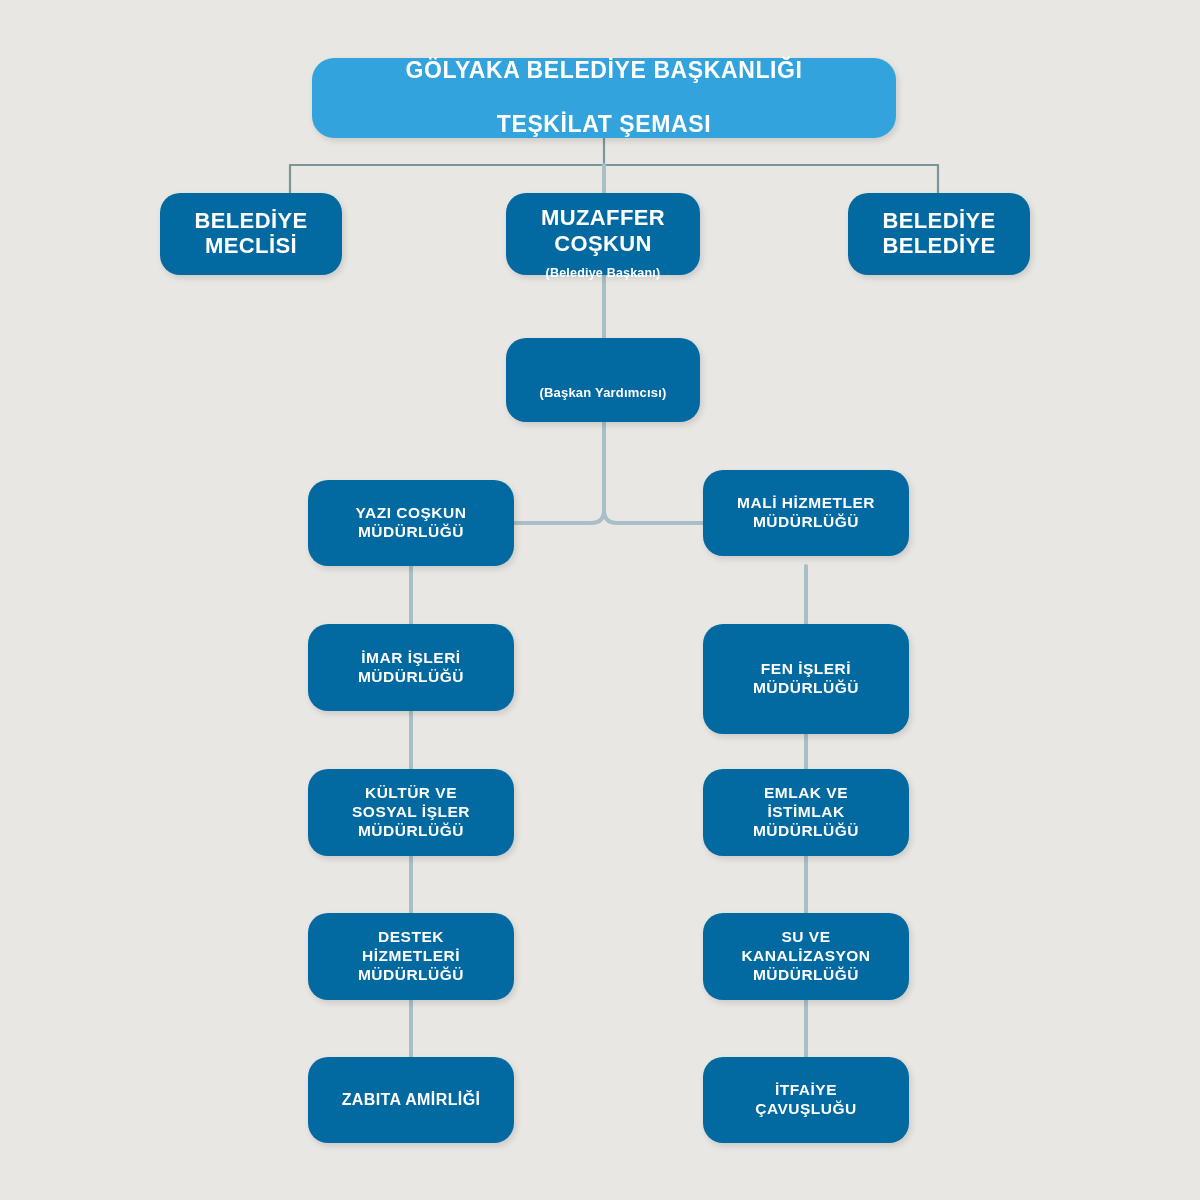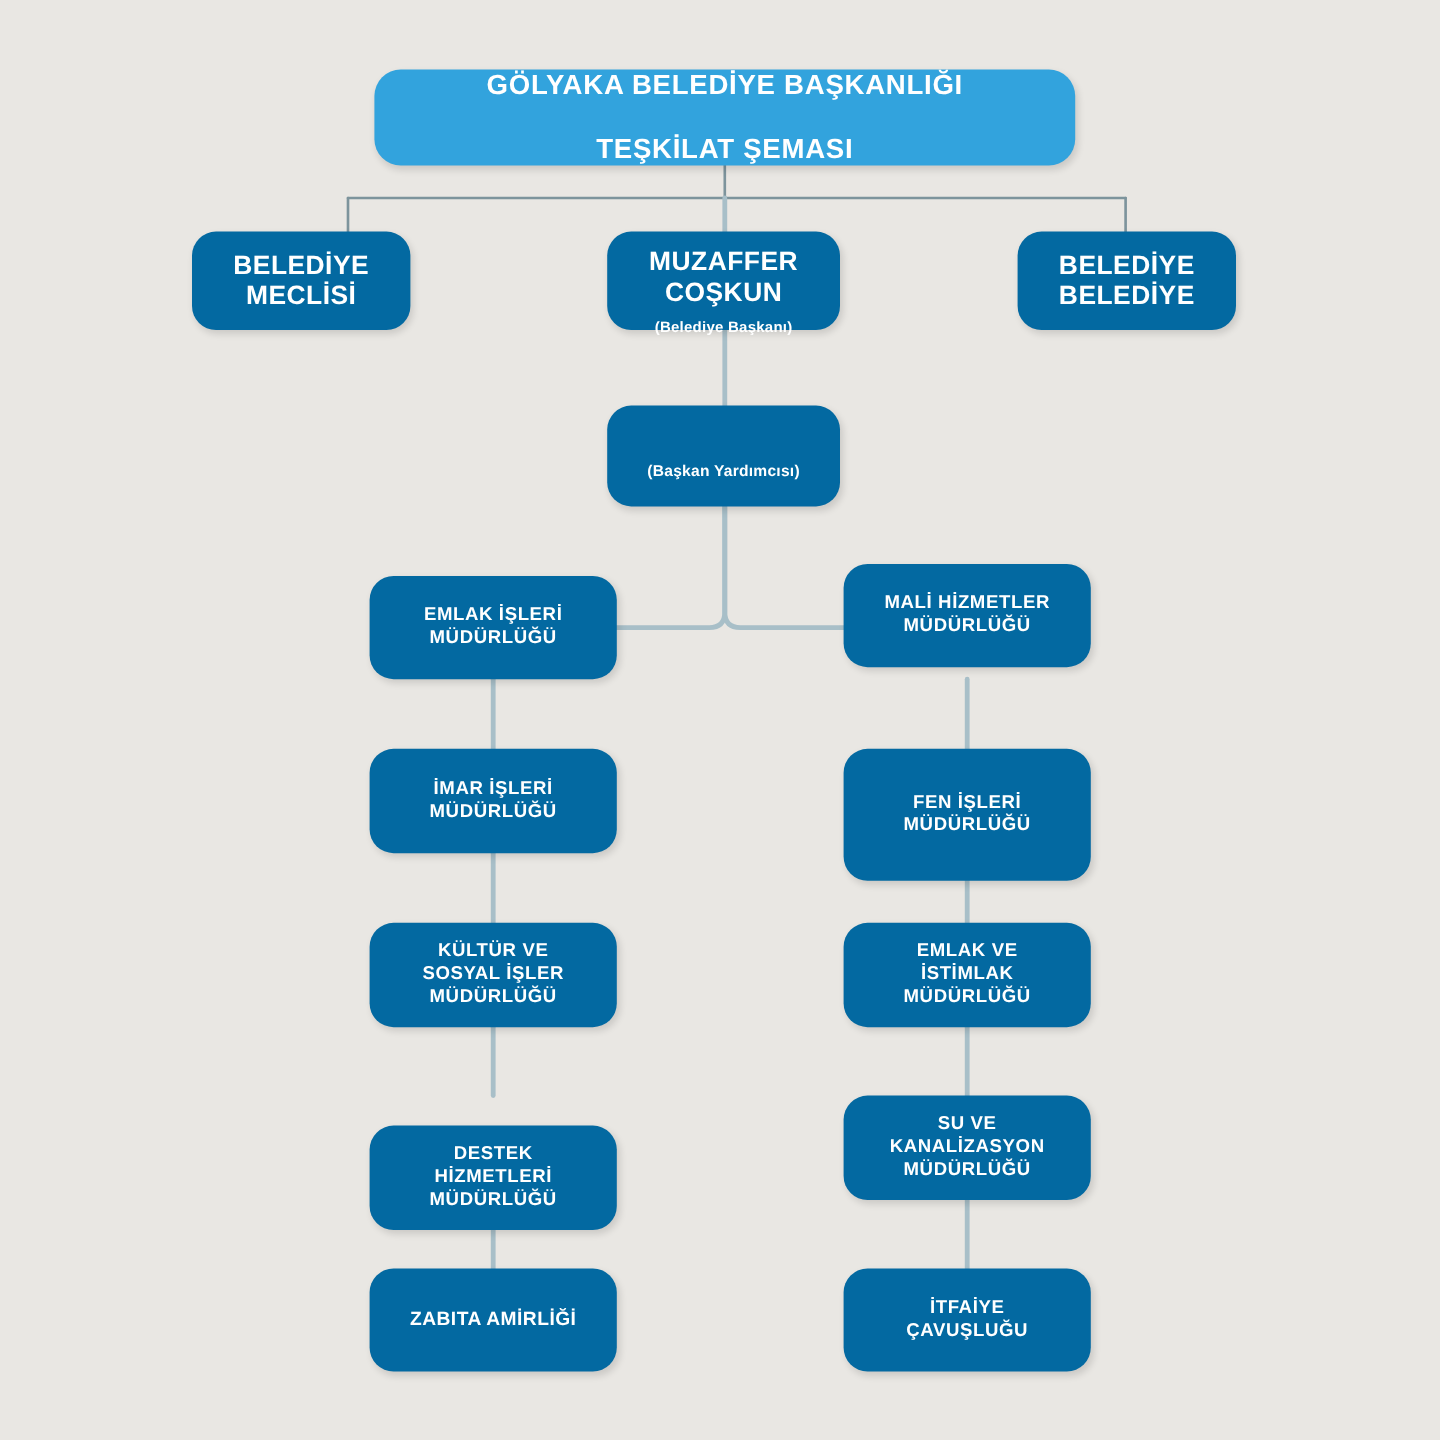--- a/index.html
+++ b/index.html
@@ -145,36 +145,36 @@
   <div class="node node-lead" style="left:848px; top:193px; width:182px; height:82px;">
     <span class="line">BELEDİYE</span>
     <span class="line">BELEDİYE</span>
   </div>
 
   <div class="node node-vice" style="left:506px; top:338px; width:194px; height:84px;">
     <span class="subtitle">(Başkan Yardımcısı)</span>
   </div>
 
   <div class="node node-dept" style="left:308px; top:480px; width:206px; height:86px;">
-    <span class="line">EMLAK İŞLERİ</span>
+    <span class="line">YAZI COŞKUN</span>
     <span class="line">MÜDÜRLÜĞÜ</span>
   </div>
 
   <div class="node node-dept" style="left:308px; top:624px; width:206px; height:87px;">
     <span class="line">İMAR İŞLERİ</span>
     <span class="line">MÜDÜRLÜĞÜ</span>
   </div>
 
   <div class="node node-dept" style="left:308px; top:769px; width:206px; height:87px;">
     <span class="line">KÜLTÜR VE</span>
     <span class="line">SOSYAL İŞLER</span>
     <span class="line">MÜDÜRLÜĞÜ</span>
   </div>
 
-  <div class="node node-dept" style="left:308px; top:938px; width:206px; height:87px;">
+  <div class="node node-dept" style="left:308px; top:913px; width:206px; height:87px;">
     <span class="line">DESTEK</span>
     <span class="line">HİZMETLERİ</span>
     <span class="line">MÜDÜRLÜĞÜ</span>
   </div>
 
   <div class="node node-single" style="left:308px; top:1057px; width:206px; height:86px;">
     <span class="line">ZABITA AMİRLİĞİ</span>
   </div>
 
   <div class="node node-dept" style="left:703px; top:470px; width:206px; height:86px;">

